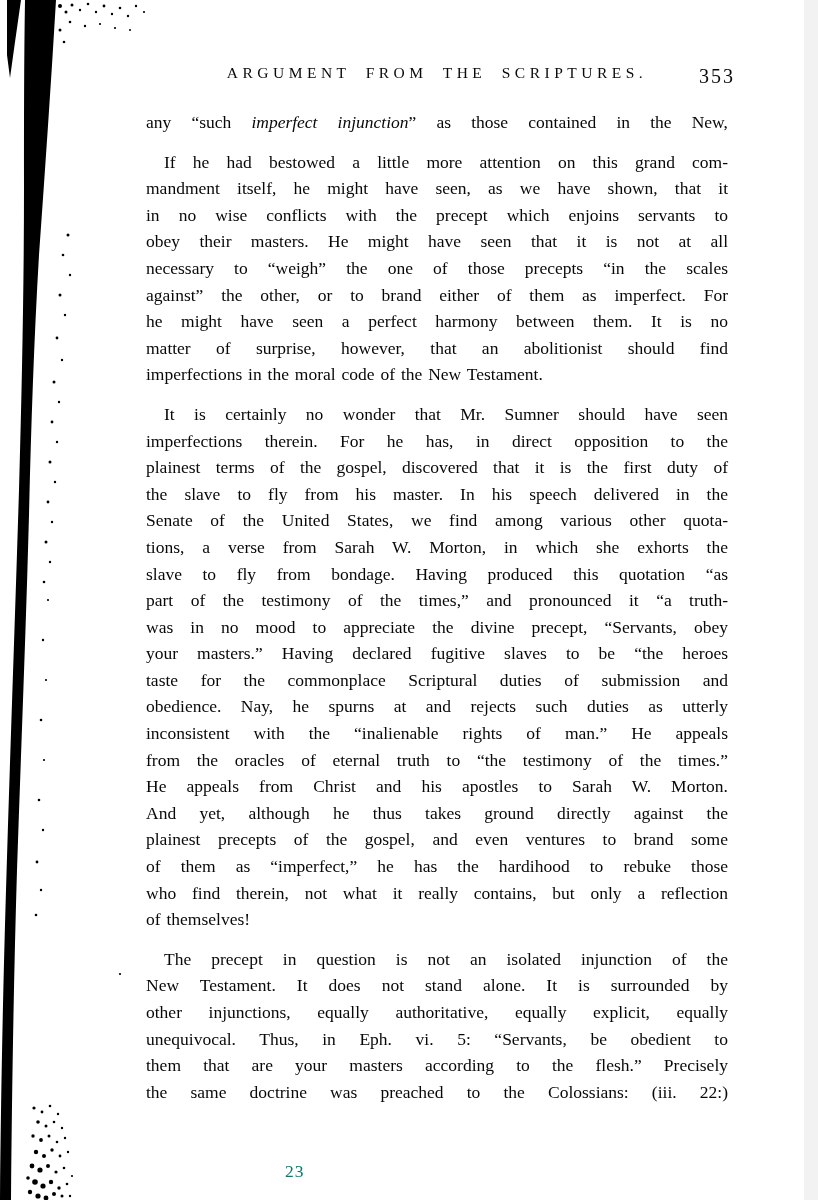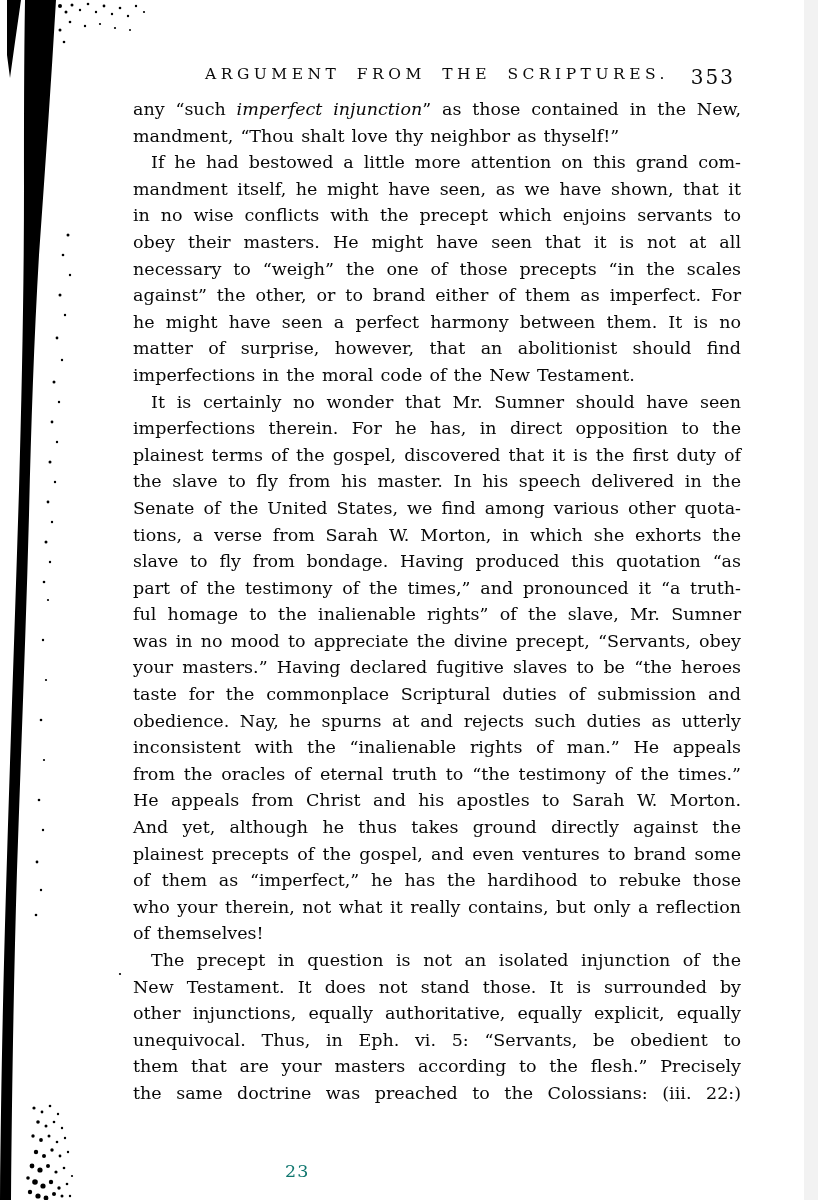--- a/index.html
+++ b/index.html
@@ -5,41 +5,42 @@
   html,body{margin:0;padding:0;}
   body{
     width:818px;height:1200px;
     background:#f2f2f2;
     font-family:"DejaVu Serif","Liberation Serif",serif;
   }
   .page{
     position:relative;width:804px;height:1200px;
     background:#ffffff;overflow:hidden;
     color:#070707;
+    font-family:Liberation Serif, serif;
   }
   .ink-artifact{position:absolute;left:0;top:0;pointer-events:none;}
   .header{
     position:absolute;left:133px;top:64px;width:608px;height:24px;
     text-align:center;white-space:nowrap;
   }
   .running-title{
     font-size:15.5px;letter-spacing:4.5px;word-spacing:7px;
     color:#0a0a0a;
   }
   .page-number{
     position:absolute;right:6px;top:1px;
     font-size:20px;letter-spacing:2px;color:#0a0a0a;
   }
   .text-block{
     position:absolute;left:133px;top:96px;width:608px;
     font-size:17.5px;line-height:26.6px;
     word-spacing:1.5px;
     color:#080808;
   }
-  .para{margin:0;padding:0;}
+  .para{margin:13px;padding:0;}
   .line{
     text-align:justify;
     text-align-last:justify;
     white-space:normal;
     height:26.6px;overflow:visible;
   }
   .line.indent{text-indent:18px;}
   .line.lastline{text-align-last:left;}
   .line em{font-style:italic;}
   .signature{
@@ -153,21 +154,20 @@
   </svg>
 
   <div class="header">
     <span class="running-title">ARGUMENT FROM THE SCRIPTURES.</span>
     <span class="page-number">353</span>
   </div>
 
   <div class="text-block" id="text-block">
       <div class="para">
         <div class="line"><span>any “such </span><em>imperfect injunction</em><span>” as those contained in the New,</span></div>
-        <div class="line lastline">mandment, “Thou shalt love thy neighbor as thyself!”</div>
       </div>
       <div class="para">
         <div class="line indent">If he had bestowed a little more attention on this grand com-</div>
         <div class="line">mandment itself, he might have seen, as we have shown, that it</div>
         <div class="line">in no wise conflicts with the precept which enjoins servants to</div>
         <div class="line">obey their masters. He might have seen that it is not at all</div>
         <div class="line">necessary to “weigh” the one of those precepts “in the scales</div>
         <div class="line">against” the other, or to brand either of them as imperfect. For</div>
         <div class="line">he might have seen a perfect harmony between them. It is no</div>
         <div class="line">matter of surprise, however, that an abolitionist should find</div>
@@ -175,37 +175,36 @@
       </div>
       <div class="para">
         <div class="line indent">It is certainly no wonder that Mr. Sumner should have seen</div>
         <div class="line">imperfections therein. For he has, in direct opposition to the</div>
         <div class="line">plainest terms of the gospel, discovered that it is the first duty of</div>
         <div class="line">the slave to fly from his master. In his speech delivered in the</div>
         <div class="line">Senate of the United States, we find among various other quota-</div>
         <div class="line">tions, a verse from Sarah W. Morton, in which she exhorts the</div>
         <div class="line">slave to fly from bondage. Having produced this quotation “as</div>
         <div class="line">part of the testimony of the times,” and pronounced it “a truth-</div>
-        <div class="line">ful homage to the inalienable rights” of the slave, Mr. Sumner</div>
         <div class="line">was in no mood to appreciate the divine precept, “Servants, obey</div>
         <div class="line">your masters.” Having declared fugitive slaves to be “the heroes</div>
         <div class="line">taste for the commonplace Scriptural duties of submission and</div>
         <div class="line">obedience. Nay, he spurns at and rejects such duties as utterly</div>
         <div class="line">inconsistent with the “inalienable rights of man.” He appeals</div>
         <div class="line">from the oracles of eternal truth to “the testimony of the times.”</div>
         <div class="line">He appeals from Christ and his apostles to Sarah W. Morton.</div>
         <div class="line">And yet, although he thus takes ground directly against the</div>
         <div class="line">plainest precepts of the gospel, and even ventures to brand some</div>
         <div class="line">of them as “imperfect,” he has the hardihood to rebuke those</div>
-        <div class="line">who your therein, not what it really contains, but only a reflection</div>
+        <div class="line">who find therein, not what it really contains, but only a reflection</div>
         <div class="line lastline">of themselves!</div>
       </div>
       <div class="para">
         <div class="line indent">The precept in question is not an isolated injunction of the</div>
-        <div class="line">New Testament. It does not stand those. It is surrounded by</div>
+        <div class="line">New Testament. It does not stand alone. It is surrounded by</div>
         <div class="line">other injunctions, equally authoritative, equally explicit, equally</div>
         <div class="line">unequivocal. Thus, in Eph. vi. 5: “Servants, be obedient to</div>
         <div class="line">them that are your masters according to the flesh.” Precisely</div>
         <div class="line">the same doctrine was preached to the Colossians: (iii. 22:)</div>
       </div>
     </div>
 
   <div class="signature">23</div>
 
 </div>

